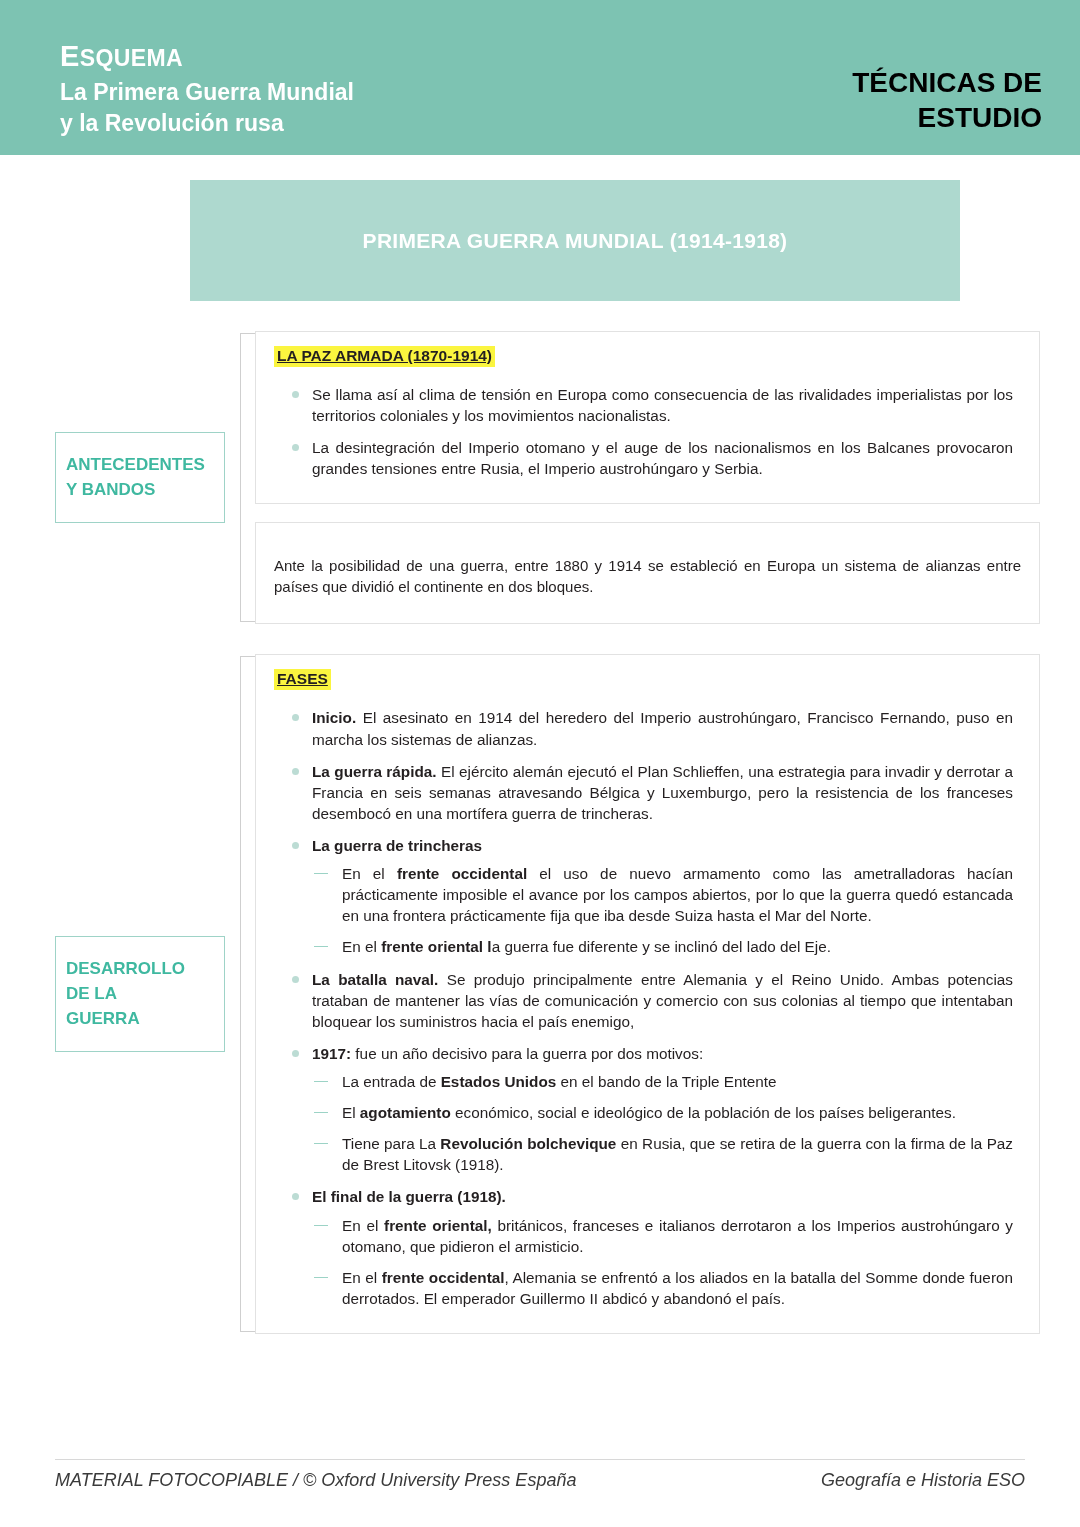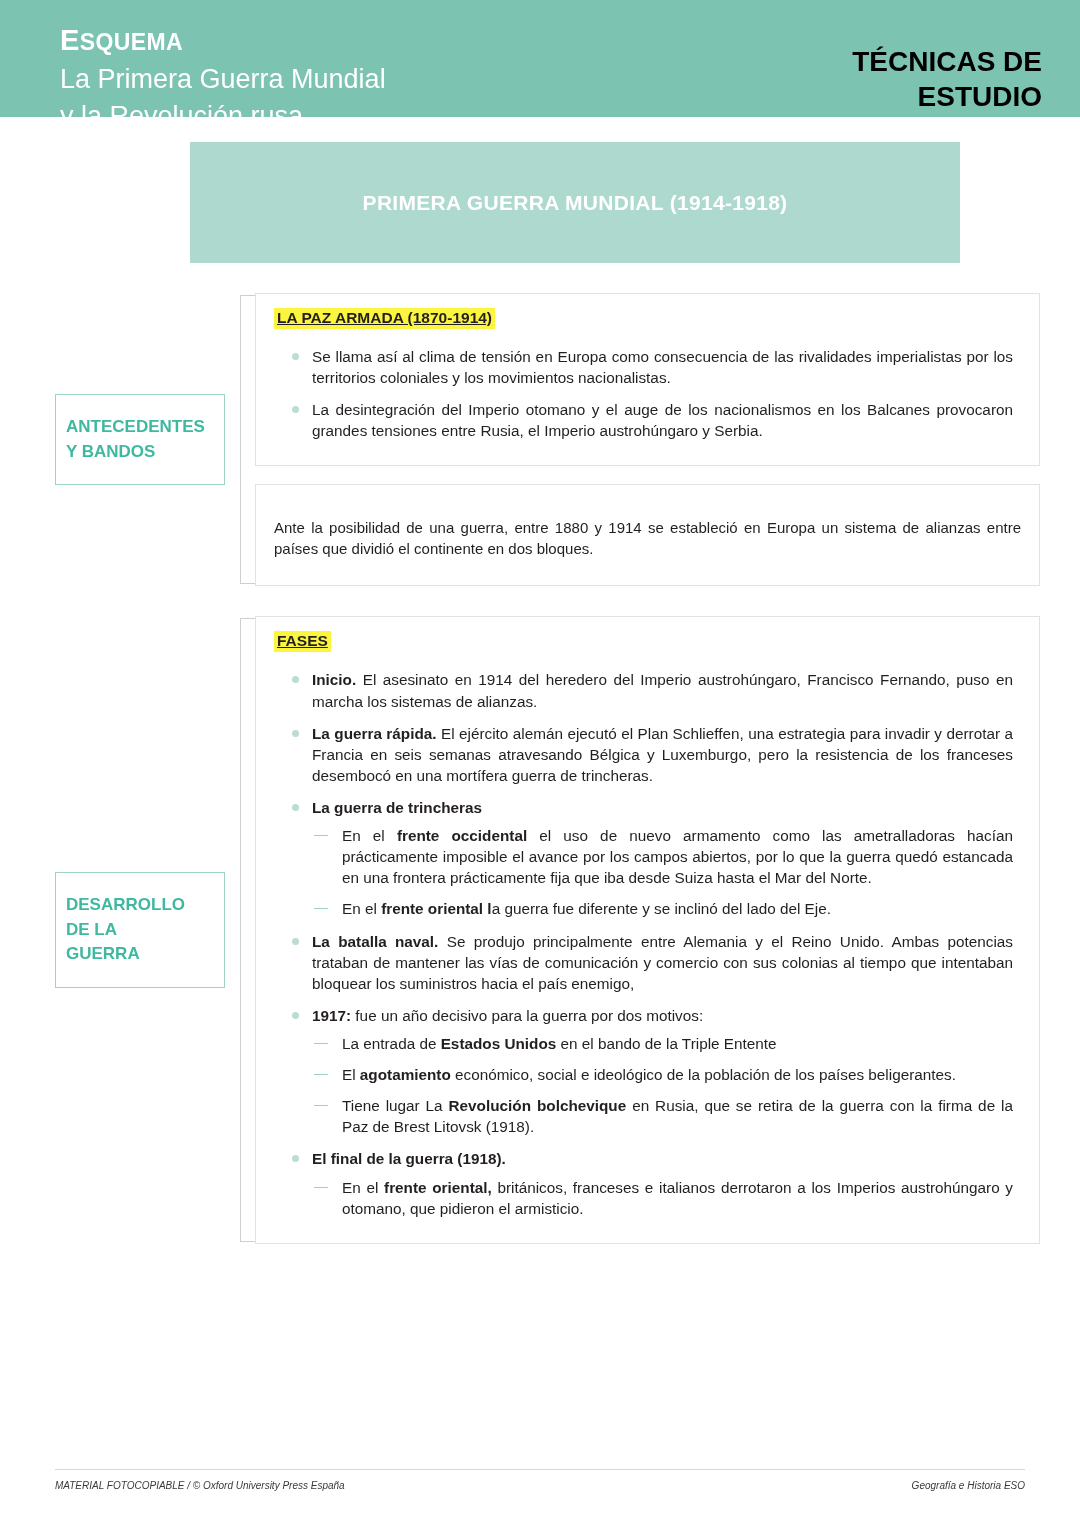--- a/index.html
+++ b/index.html
@@ -12,42 +12,42 @@
     height: 1527px;
     font-family: "Liberation Sans", sans-serif;
     color: #231f20;
     position: relative;
     overflow: hidden;
   }
 
   
   .header {
     background: #7dc3b2;
-    height: 117px;
-    display: flex;
-    align-items: flex-start;
+    height: 155px;
+    display: flex;
+    align-items: center;
     justify-content: space-between;
     padding: 24px 38px 0 60px;
     box-sizing: border-box;
   }
   .header-left {
     color: #ffffff;
   }
   .esquema {
     font-size: 23px;
     font-weight: bold;
     letter-spacing: .4px;
     line-height: 1.15;
   }
   .esquema .cap {
     font-size: 29px;
   }
   .header-title {
-    font-size: 27px;
-    font-weight: normal;
+    font-size: 23px;
+    font-weight: bold;
     line-height: 1.35;
     margin-top: 4px;
     white-space: pre-line;
   }
   .header-right {
     color: #000000;
     font-size: 28px;
     font-weight: bold;
     text-align: right;
     line-height: 1.25;
@@ -211,21 +211,21 @@
     padding: 0 55px;
     box-sizing: border-box;
   }
   .footer-rule {
     border-top: 1px solid #d8d8d8;
     margin-bottom: 10px;
   }
   .footer-row {
     display: flex;
     justify-content: space-between;
-    font-size: 10px;
+    font-size: 18px;
     font-style: italic;
     color: #3a3a3a;
     align-items: center;
   }
 </style>
 </head>
 <body>
 
 <div class="header">
   <div class="header-left">
@@ -294,28 +294,29 @@
 
           <li>
             <b>La batalla naval.</b><span> Se produjo principalmente entre Alemania y el Reino Unido. Ambas potencias trataban de mantener las vías de comunicación y comercio con sus colonias al tiempo que intentaban bloquear los suministros hacia el país enemigo,</span>
           </li>
 
           <li>
             <b>1917:</b><span> fue un año decisivo para la guerra por dos motivos:</span>
             <ul class="dashes">
               <li><span>La entrada de </span><b>Estados Unidos</b><span> en el bando de la Triple Entente</span></li>
               <li><span>El </span><b>agotamiento</b><span> económico, social e ideológico de la población de los países beligerantes.</span></li>
-              <li><span>Tiene lugar La </span><b>Revolución bolchevique</b><span> en Rusia, que se retira de la guerra con la firma de la Paz de Brest Litovsk (1918).</span></li>
+              <li><span>Tiene para La </span><b>Revolución bolchevique</b><span> en Rusia, que se retira de la guerra con la firma de la Paz de Brest Litovsk (1918).</span></li>
             </ul>
           </li>
 
           <li>
             <b>El final de la guerra (1918).</b><span></span>
             <ul class="dashes">
               <li><span>En el </span><b>frente oriental,</b><span> británicos, franceses e italianos derrotaron a los Imperios austrohúngaro y otomano, que pidieron el armisticio.</span></li>
+              <li><span>En el </span><b>frente occidental</b><span>, Alemania se enfrentó a los aliados en la batalla del Somme donde fueron derrotados. El emperador Guillermo II abdicó y abandonó el país.</span></li>
             </ul>
           </li>
 
         </ul>
       </div>
     </div>
   </div>
 
 </div>
 

